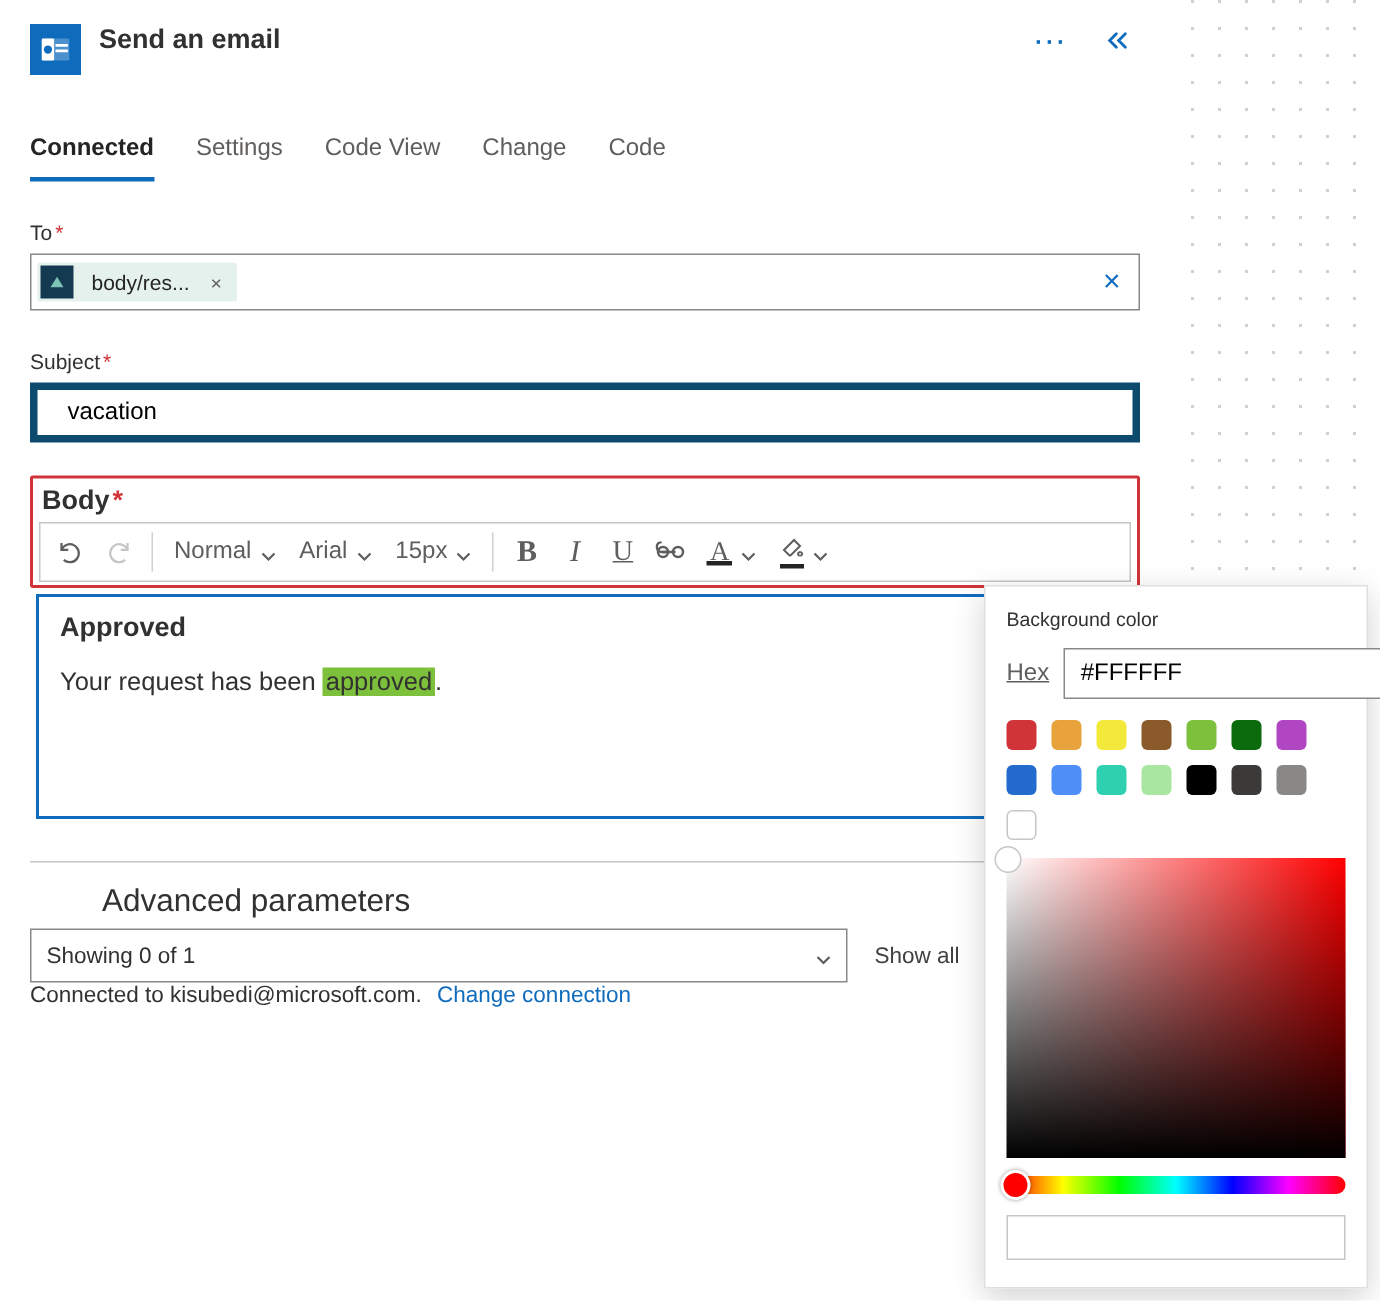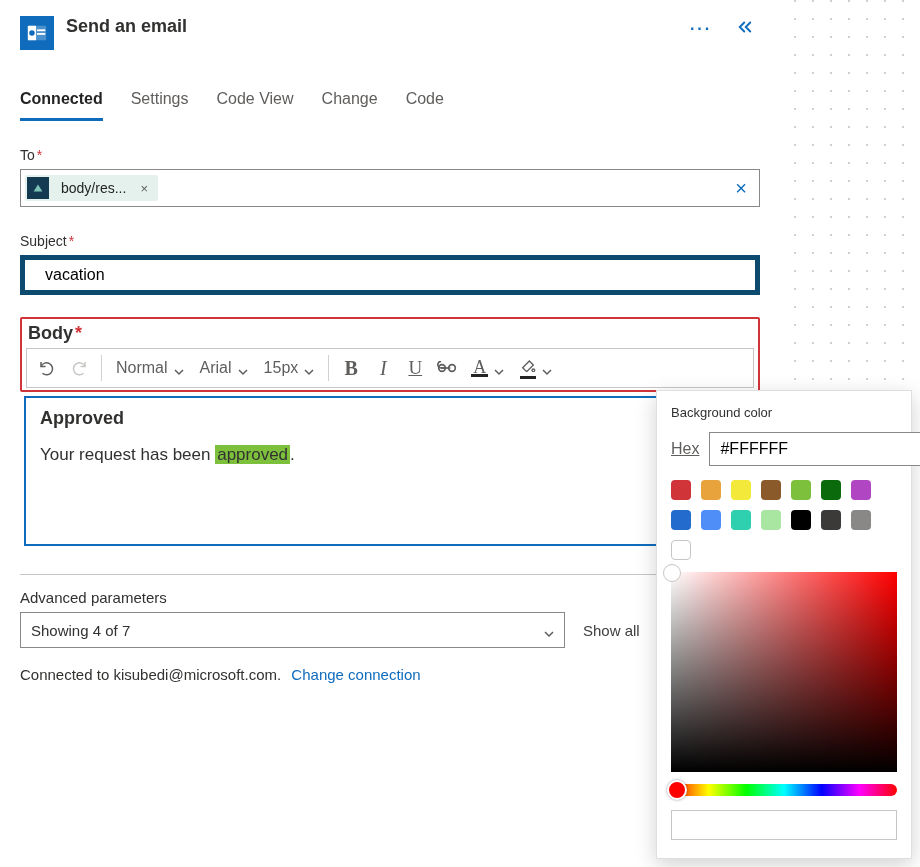--- a/index.html
+++ b/index.html
@@ -61,26 +61,26 @@
   .fontcolor-A { font-family: "Times New Roman", serif; font-size:18px; border-bottom: 3px solid #242424; padding: 0 2px; line-height: 14px; display:inline-block;}
   .bucket { border-bottom: 3px solid #242424; padding-bottom:0px;}
 
   .editor { margin:4px 4px 0 4px; border:2px solid #0f6cbd; min-height: 150px; padding: 10px 14px; }
   .ed-h { font-size:18px; font-weight:700; margin:0 0 16px 0; }
   .ed-p { font-size:17px; margin:0; }
   .hl { background:#7cc03c; padding: 0 2px; }
 
   .divider { border:none; border-top:1px solid #c8c6c4; margin: 28px 0 14px 0;}
 
-  .adv-label { font-size:15px; margin-bottom:6px;}
+  .adv-label { font-size:21px; margin-bottom:6px;margin-left:48px;}
   .adv-row { display:flex; align-items:center; gap: 18px;}
   .adv-select { flex:0 0 auto; width: 545px; height:36px; border:1px solid #8a8886; display:flex; align-items:center; justify-content:space-between; padding: 0 10px; font-size:15px; cursor:pointer;}
   .showall { color:#404040; font-size:15px; cursor:pointer;}
 
-  .conn-row { margin-top: 18px; font-size:15px;}
+  .conn-row { font-size:15px;}
   .conn-link { color:#0f6cbd; cursor:pointer; margin-left:6px;}
 
   
   .popup {
     position:absolute; top: 390px; left: 656px; width: 256px; background:#fff;
     border:1px solid #e1dfdd; box-shadow: 0 6px 20px rgba(0,0,0,0.18);
     padding: 14px 14px 18px 14px;
   }
   .popup-title { text-align:left; font-size:13px; color:#323130; margin-bottom:12px;}
   .hex-row { display:flex; align-items:center; gap:10px; margin-bottom:14px;}
@@ -229,21 +229,21 @@
     <div class="editor">
       <p class="ed-h">Approved</p>
       <p class="ed-p"><span>Your request has been </span><span class="hl">approved</span><span>.</span></p>
     </div>
 
     <hr class="divider">
 
     <div class="adv-label">Advanced parameters</div>
     <div class="adv-row">
       <div class="adv-select">
-        <span>Showing 4 of 7</span>
+        <span>Showing 0 of 1</span>
         <span class="chev"><svg viewBox="0 0 10 10" width="12" height="12">
               <path d="M1 3 L5 7 L9 3" stroke="#605e5c" stroke-width="1.5" fill="none"></path>
             </svg></span>
       </div>
       <span class="showall">Show all</span>
     </div>
 
     <div class="conn-row">
       <span>Connected to kisubedi@microsoft.com.</span>
       <span class="conn-link">Change connection</span>

